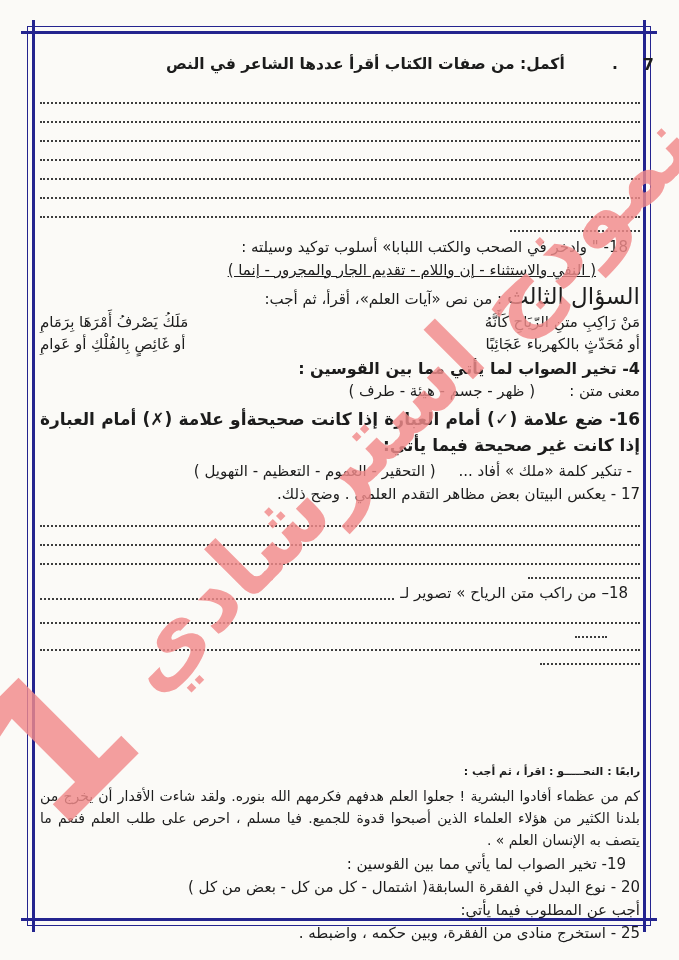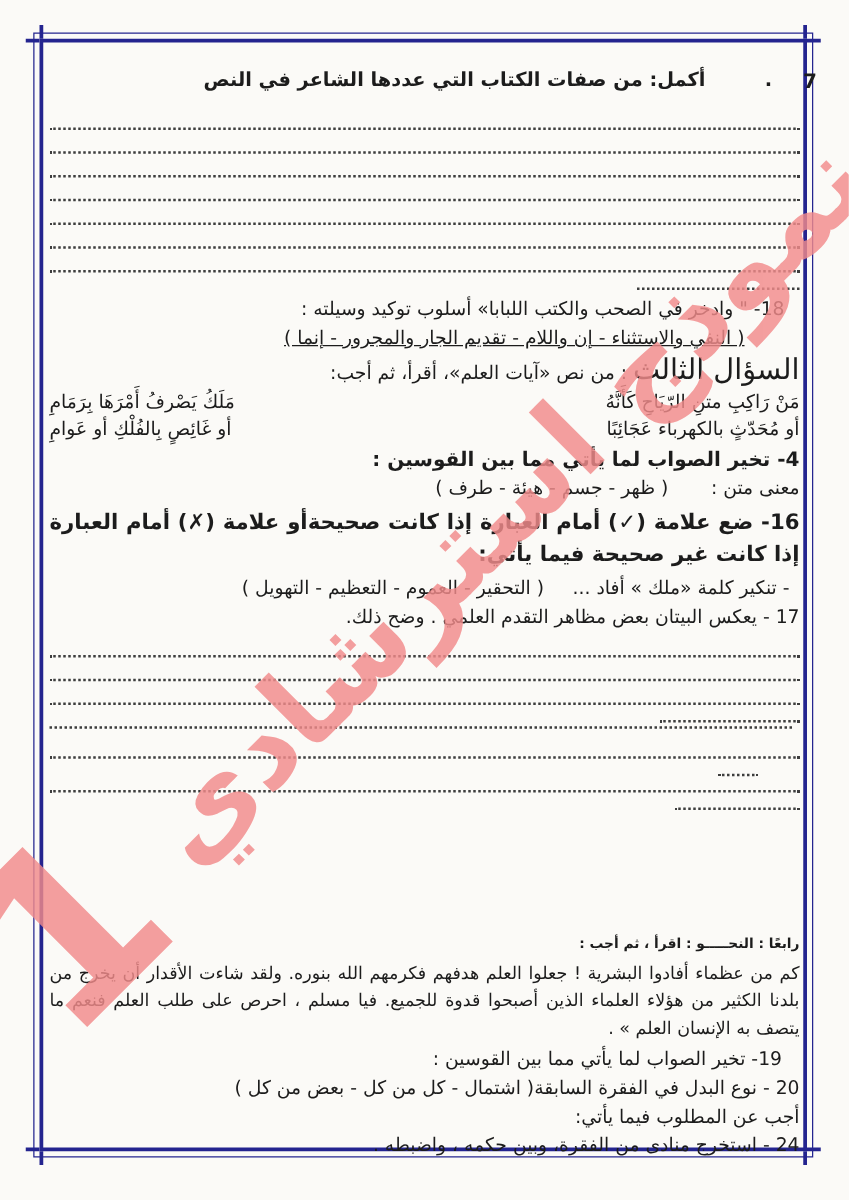--- a/index.html
+++ b/index.html
@@ -82,21 +82,21 @@
 <div class="stub" style="left:21px;top:918px;width:11px;height:3px;"></div>
 <div class="stub" style="left:32px;top:921px;width:3px;height:11px;"></div>
 <div class="stub" style="left:646px;top:918px;width:11px;height:3px;"></div>
 <div class="stub" style="left:643px;top:921px;width:3px;height:11px;"></div>
 
 <div class="content">
 
   <div class="q17top">
     <span class="edge-num">7</span>
     <span class="dot-sep">.</span>
-    <span>أكمل: من صفات الكتاب التي عددها الشاعر في النص</span>
+    <span>أكمل: من صفات الكتاب أقرأ عددها الشاعر في النص</span>
   </div>
 
   <div style="margin-top:9px;">
     <div class="dl"></div>
     <div class="dl"></div>
     <div class="dl"></div>
     <div class="dl"></div>
     <div class="dl"></div>
     <div class="dl"></div>
     <div class="dl"></div>
@@ -134,35 +134,36 @@
   <div class="line">17 - يعكس البيتان بعض مظاهر التقدم العلمي . وضح ذلك.</div>
 
   <div style="margin-top:2px;">
     <div class="dl"></div>
     <div class="dl"></div>
     <div class="dl"></div>
     <div class="sd w110"></div>
   </div>
 
   <div class="row18" style="margin-top:3px;">
+    <span class="indent12">18– من راكب متن الرياح » تصوير لـ</span>
     <span class="dotfill"></span>
   </div>
   <div>
     <div class="dl"></div>
     <div class="sd w32"></div>
     <div class="dl" style="height:11px;"></div>
     <div class="sd w100"></div>
   </div>
 
   <div class="sec4-title">رابعًا : النحـــــو  : اقرأ ، ثم أجب :</div>
   <div class="para">كم من عظماء  أفادوا البشرية ! جعلوا العلم هدفهم فكرمهم الله بنوره. ولقد شاءت الأقدار أن يخرج من بلدنا الكثير من هؤلاء العلماء الذين أصبحوا قدوة للجميع. فيا مسلم ، احرص على طلب العلم فنعم  ما يتصف به الإنسان العلم » .</div>
 
   <div class="line" style="padding-right:14px;margin-top:2px;">19-  تخير الصواب لما يأتي مما بين القوسين :</div>
   <div class="line">20 - نوع البدل في الفقرة السابقة( اشتمال - كل من كل - بعض من كل )</div>
   <div class="line">أجب عن المطلوب فيما يأتي:</div>
-  <div class="line">24 - استخرج منادى من الفقرة، وبين حكمه ، واضبطه .</div>
+  <div class="line">25 - استخرج منادى من الفقرة، وبين حكمه ، واضبطه .</div>
 
 </div>
 
 <div class="watermark" style="color: rgb(242, 139, 139);">
   <span>نموذج استرشادي</span>
   <span class="wm-num">1</span>
 </div>
 
 </body></html>

